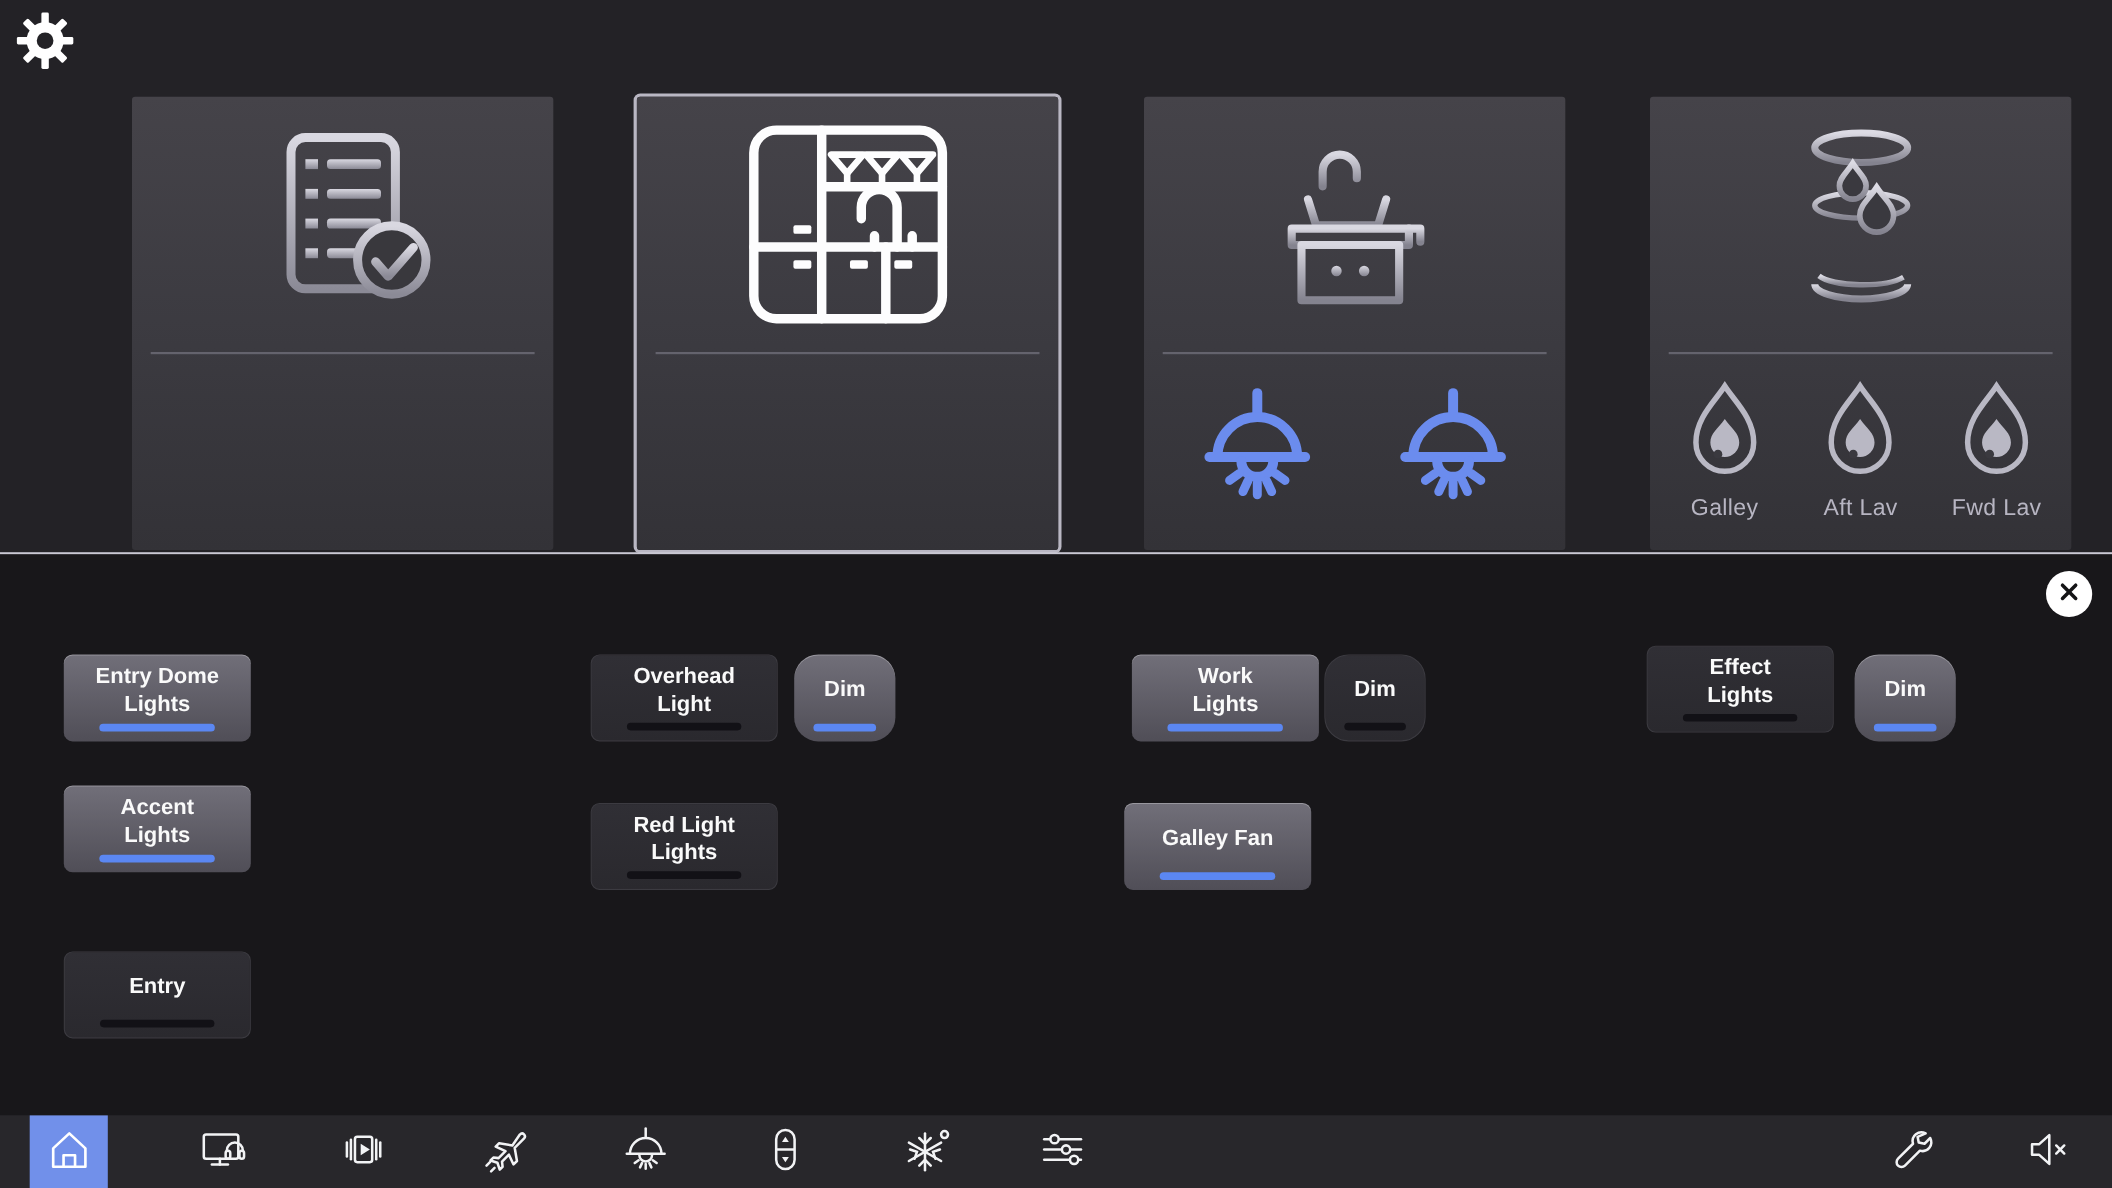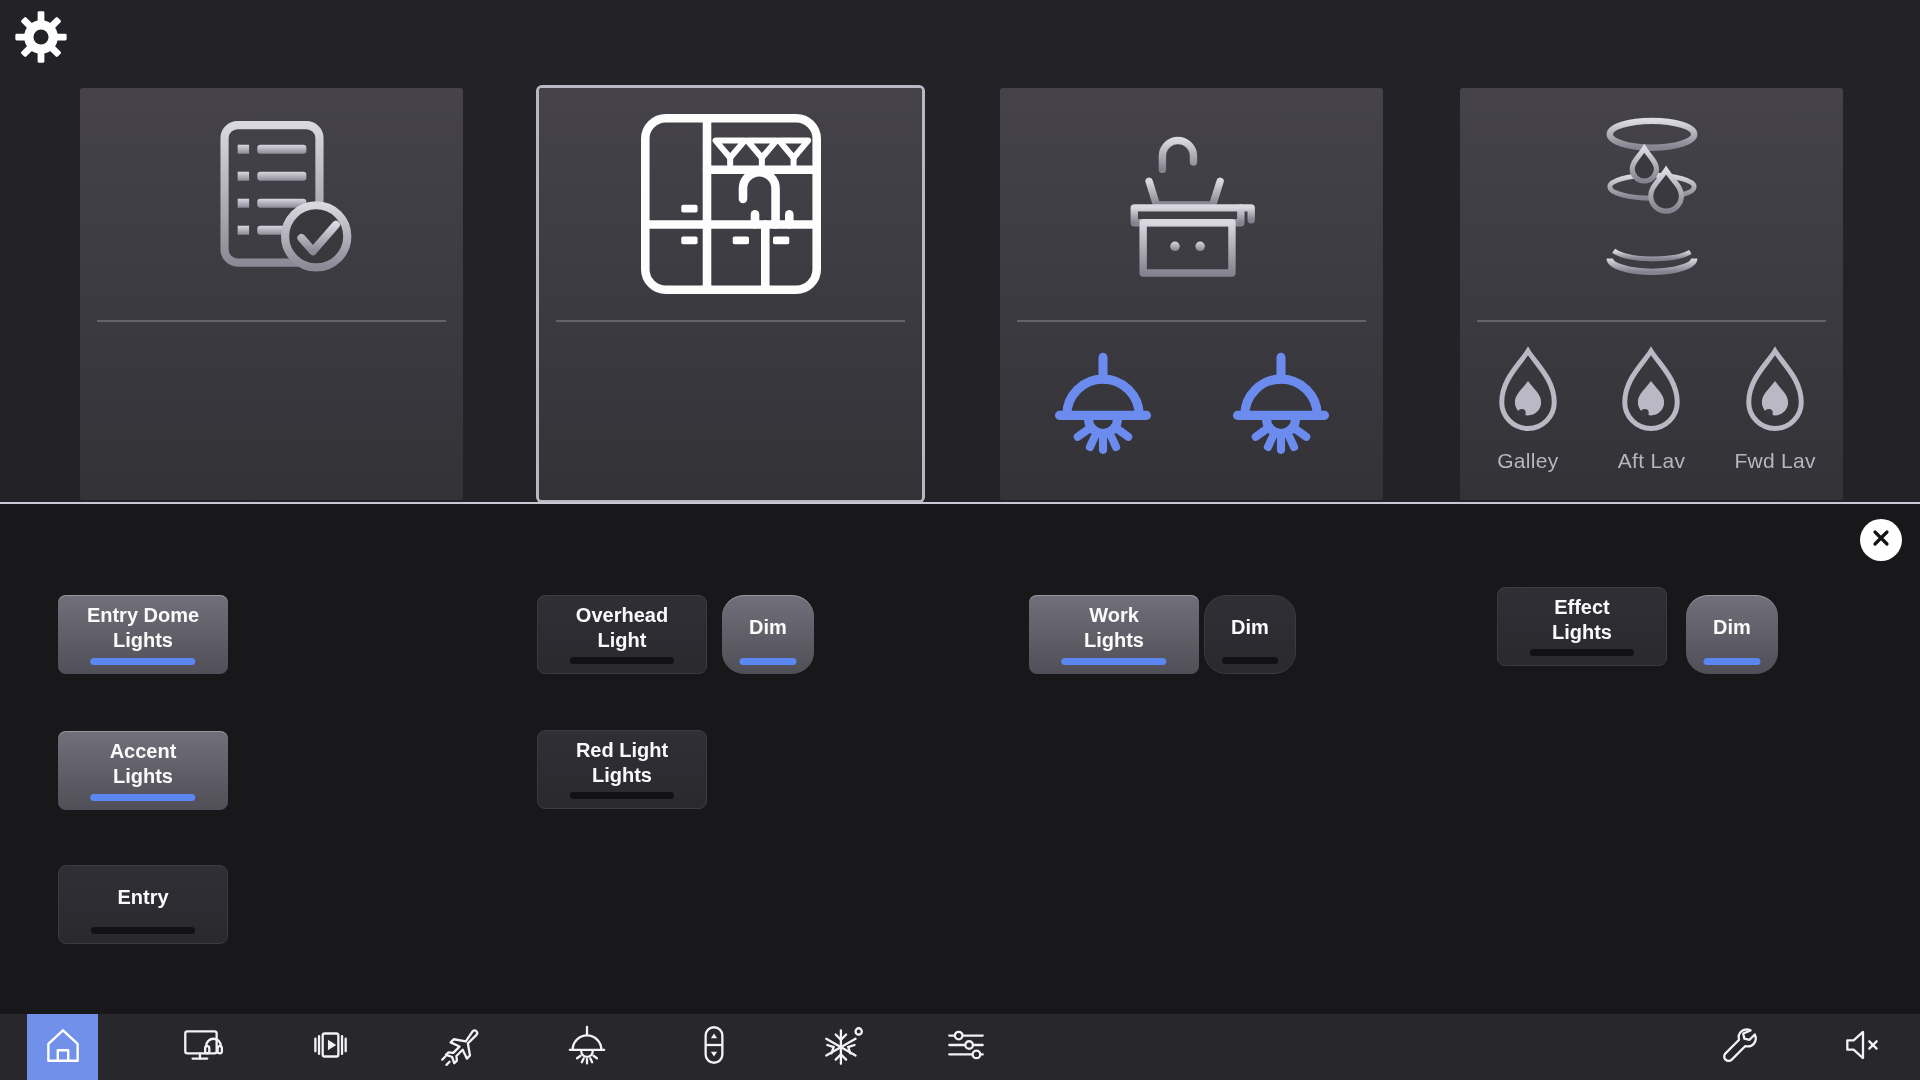--- a/index.html
+++ b/index.html
@@ -5,21 +5,21 @@
   * { margin:0; padding:0; box-sizing:border-box; }
   html,body { background:#000; }
   body { font-family:"Liberation Sans", sans-serif; }
   .stage { position:relative; width:1920px; height:1080px; background:#232226; overflow:hidden; }
 
   
   .gear-btn { position:absolute; left:14px; top:10px; width:54px; height:54px; cursor:pointer; }
 
   
   .card { position:absolute; top:88px; width:383px; height:412px; border-radius:3px;
-          background:linear-gradient(180deg,#454349 0%,#3b3a40 55%,#333237 100%); cursor:pointer; }
+          background:linear-gradient(180deg,#454349 0%,#3b3a40 55%,#333237 100%); cursor:pointer;margin-left:40px; }
   .card.on { box-shadow:0 0 0 3px #b9b7c3; }
   .card-divider { position:absolute; left:17px; right:17px; top:232px; height:2px; background:#6c6b75; opacity:.85; }
   .card-icon { position:absolute; left:50%; transform:translateX(-50%); }
 
   .lamps-row { position:absolute; top:262px; left:0; right:0; display:flex; justify-content:center; gap:62px; }
   .flames-row { position:absolute; top:258px; left:6px; right:6px; display:flex; justify-content:space-around; }
   .flame-item { display:flex; flex-direction:column; align-items:center; width:118px; }
   .flame-label { margin-top:4px; font-size:21px; color:#b7b5c2; letter-spacing:.3px; }
 
   
@@ -263,21 +263,21 @@
           <path d="M6,6 L18,18 M18,6 L6,18" stroke="#141416" stroke-width="3.2" stroke-linecap="round"></path>
         </svg>
       </span>
     </div>
 
     <div class="btn large on" style="left:58px;top:91px">
       <span class="btn-label">Entry Dome
 Lights</span>
       <span class="ind on"></span>
     </div>
-    <div class="btn large on" style="left:58px;top:227px">
+    <div class="btn large on" style="left:58px;top:210px">
       <span class="btn-label">Accent
 Lights</span>
       <span class="ind on"></span>
     </div>
     <div class="btn large off" style="left:58px;top:361px">
       <span class="btn-label">Entry</span>
       <span class="ind off"></span>
     </div>
 
     <div class="btn large off" style="left:537px;top:91px">
@@ -296,20 +296,24 @@
     </div>
 
     <div class="btn large on" style="left:1029px;top:91px">
       <span class="btn-label">Work
 Lights</span>
       <span class="ind on"></span>
     </div>
     <div class="btn small off" style="left:1204px;top:91px">
       <span class="btn-label">Dim</span>
       <span class="ind off"></span>
+    </div>
+    <div class="btn large on" style="left:1022px;top:226px">
+      <span class="btn-label">Galley Fan</span>
+      <span class="ind on"></span>
     </div>
 
     <div class="btn large off" style="left:1497px;top:83px">
       <span class="btn-label">Effect
 Lights</span>
       <span class="ind off"></span>
     </div>
     <div class="btn small on" style="left:1686px;top:91px">
       <span class="btn-label">Dim</span>
       <span class="ind on"></span>

